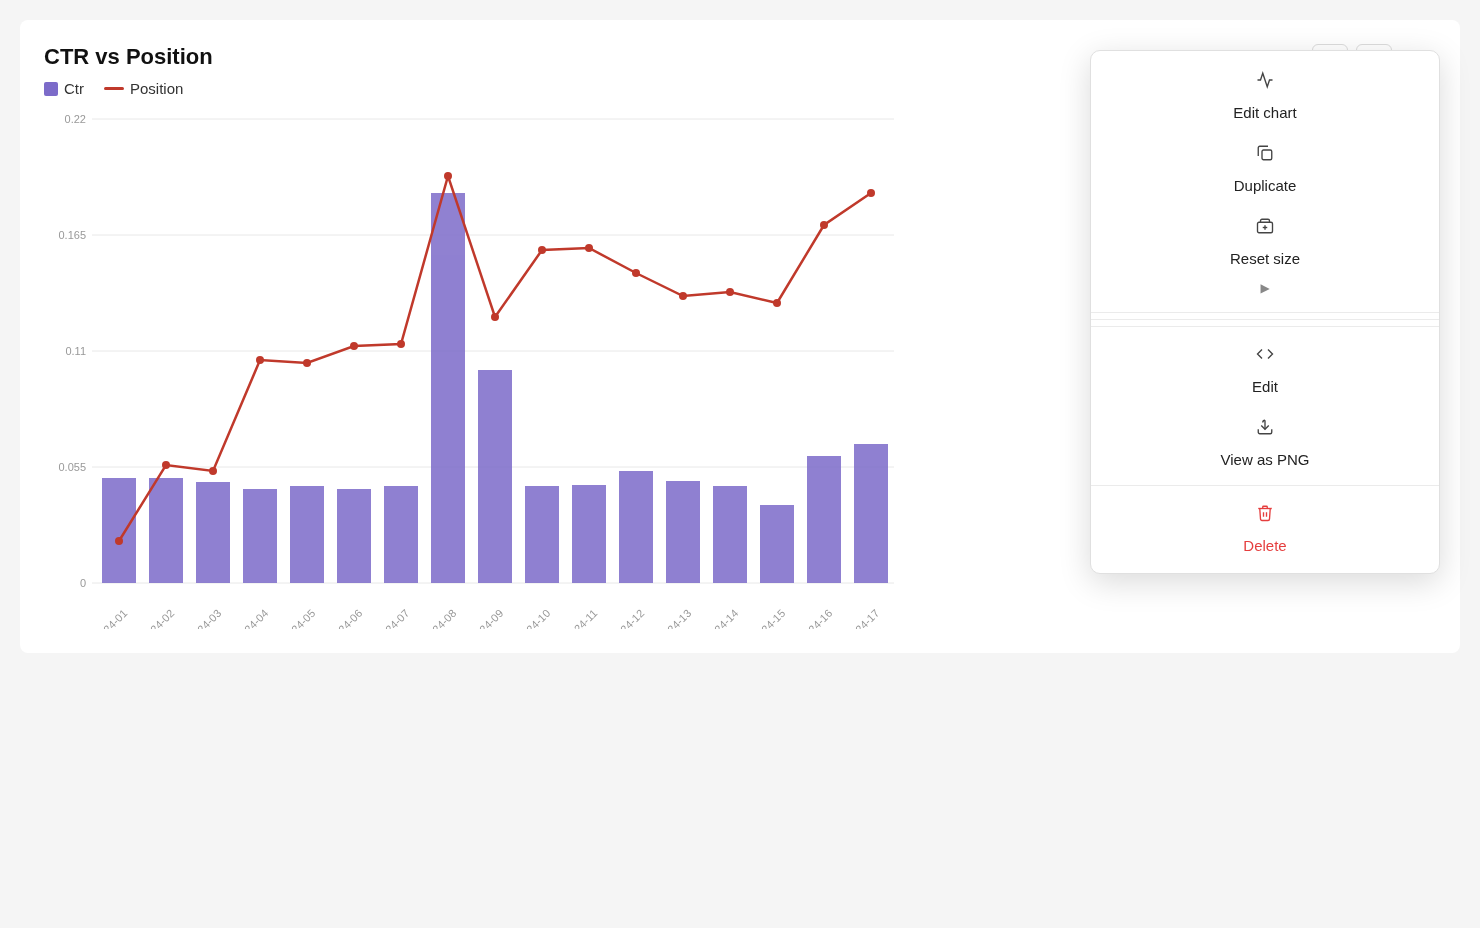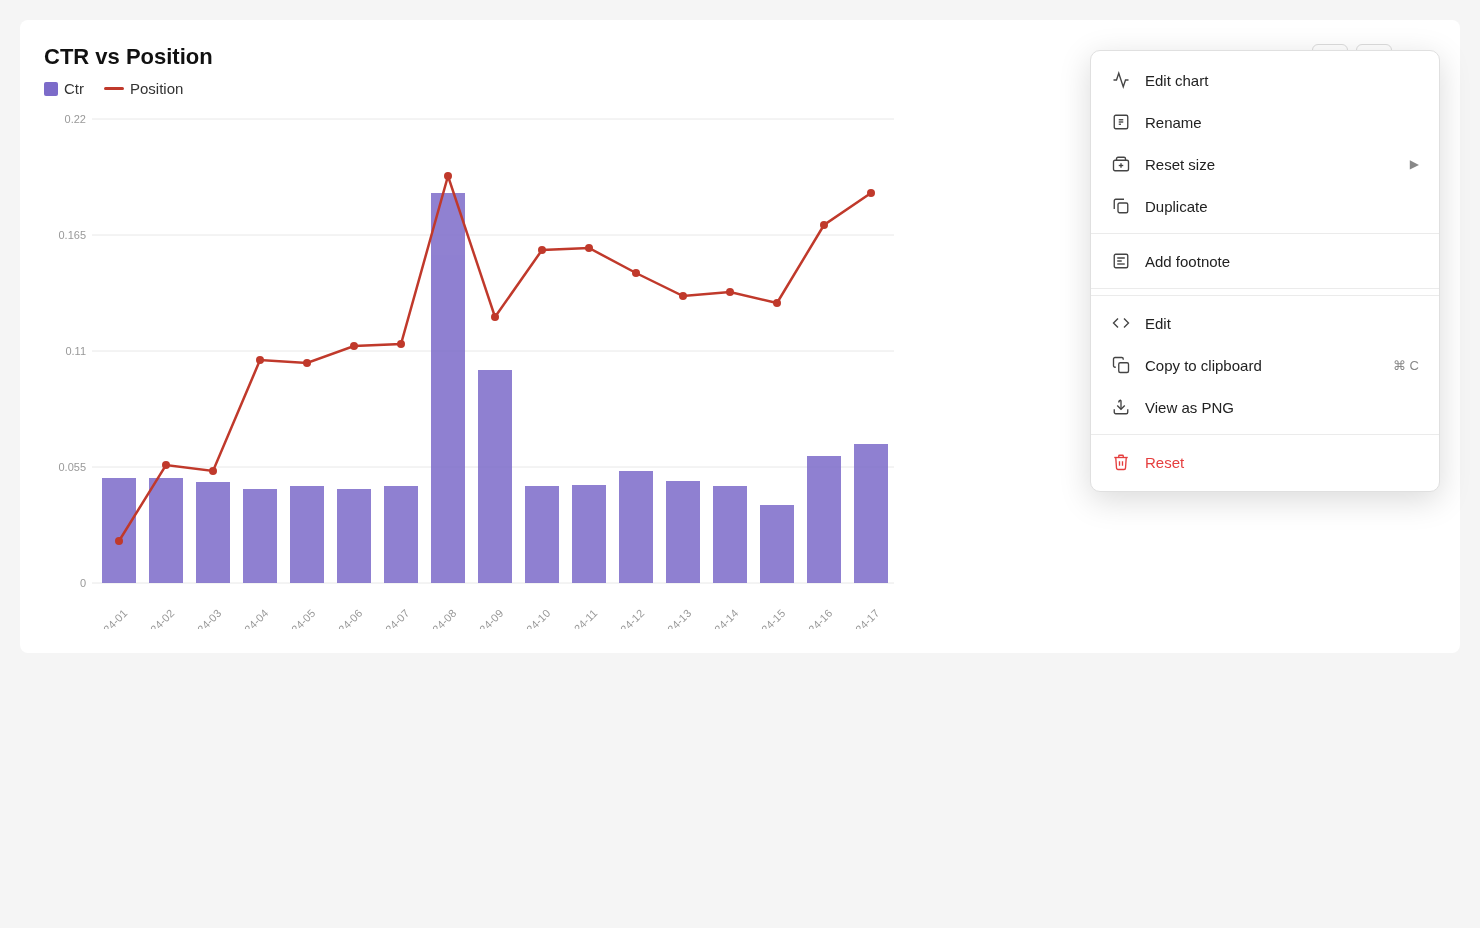--- a/index.html
+++ b/index.html
@@ -96,20 +96,21 @@
     }
     .menu-item {
       display: flex;
       align-items: center;
       gap: 14px;
       padding: 11px 20px;
       cursor: pointer;
       font-size: 15px;
       color: #222;
       position: relative;
+      flex-direction: column;
     }
     .menu-item .icon {
       width: 20px;
       height: 20px;
       display: flex;
       align-items: center;
       justify-content: center;
       color: #444;
       flex-shrink: 0;
     }
@@ -294,94 +295,63 @@
 
     <div class="menu-item">
       <span class="icon">
         <svg width="18" height="18" viewBox="0 0 24 24" fill="none" stroke="currentColor" stroke-width="1.8">
           <polyline points="22 12 18 12 15 21 9 3 6 12 2 12"></polyline>
         </svg>
       </span>
       <span class="label">Edit chart</span>
     </div>
 
-    <div class="menu-item">
-      <span class="icon">
-        <svg width="18" height="18" viewBox="0 0 24 24" fill="none" stroke="currentColor" stroke-width="1.8">
-          <rect x="3" y="3" width="18" height="18" rx="2"></rect>
-          <line x1="9" y1="9" x2="15" y2="9"></line>
-          <line x1="9" y1="12" x2="15" y2="12"></line>
-          <line x1="9" y1="15" x2="12" y2="15"></line>
-        </svg>
-      </span>
-      <span class="label">Rename</span>
+
+    <div class="menu-item">
+      <span class="icon">
+        <svg width="18" height="18" viewBox="0 0 24 24" fill="none" stroke="currentColor" stroke-width="1.8">
+          <rect x="8" y="8" width="13" height="13" rx="2"></rect>
+          <path d="M3 16V5a2 2 0 0 1 2-2h11"></path>
+        </svg>
+      </span>
+      <span class="label">Duplicate</span>
     </div>
 
     <div class="menu-item">
       <span class="icon">
         <svg width="18" height="18" viewBox="0 0 24 24" fill="none" stroke="currentColor" stroke-width="1.8">
           <rect x="2" y="7" width="20" height="14" rx="2"></rect>
           <path d="M6 7V5a2 2 0 0 1 2-2h8a2 2 0 0 1 2 2v2"></path>
           <line x1="12" y1="11" x2="12" y2="17"></line>
           <line x1="9" y1="14" x2="15" y2="14"></line>
         </svg>
       </span>
       <span class="label">Reset size</span>
       <span class="chevron">▶</span>
     </div>
 
-    <div class="menu-item">
-      <span class="icon">
-        <svg width="18" height="18" viewBox="0 0 24 24" fill="none" stroke="currentColor" stroke-width="1.8">
-          <rect x="8" y="8" width="13" height="13" rx="2"></rect>
-          <path d="M3 16V5a2 2 0 0 1 2-2h11"></path>
-        </svg>
-      </span>
-      <span class="label">Duplicate</span>
-    </div>
-
     <div class="menu-divider"></div>
 
 
-    <div class="menu-item">
-      <span class="icon">
-        <svg width="18" height="18" viewBox="0 0 24 24" fill="none" stroke="currentColor" stroke-width="1.8">
-          <rect x="3" y="3" width="18" height="18" rx="2"></rect>
-          <line x1="7" y1="16" x2="17" y2="16"></line>
-          <path d="M7 8h10M7 12h6"></path>
-        </svg>
-      </span>
-      <span class="label">Add footnote</span>
-    </div>
 
     <div class="menu-divider"></div>
 
 
     <div class="menu-divider"></div>
 
     <div class="menu-item">
       <span class="icon">
         <svg width="18" height="18" viewBox="0 0 24 24" fill="none" stroke="currentColor" stroke-width="1.8">
           <polyline points="16 18 22 12 16 6"></polyline>
           <polyline points="8 6 2 12 8 18"></polyline>
         </svg>
       </span>
       <span class="label">Edit</span>
     </div>
 
-    <div class="menu-item">
-      <span class="icon">
-        <svg width="18" height="18" viewBox="0 0 24 24" fill="none" stroke="currentColor" stroke-width="1.8">
-          <rect x="9" y="9" width="13" height="13" rx="2"></rect>
-          <path d="M5 15H4a2 2 0 0 1-2-2V4a2 2 0 0 1 2-2h9a2 2 0 0 1 2 2v1"></path>
-        </svg>
-      </span>
-      <span class="label">Copy to clipboard</span>
-      <span class="shortcut">⌘ C</span>
-    </div>
 
     <div class="menu-item">
       <span class="icon">
         <svg width="18" height="18" viewBox="0 0 24 24" fill="none" stroke="currentColor" stroke-width="1.8">
           <path d="M21 15v4a2 2 0 0 1-2 2H5a2 2 0 0 1-2-2v-4"></path>
           <polyline points="7 10 12 15 17 10"></polyline>
           <line x1="12" y1="15" x2="12" y2="3"></line>
           <path d="M12 3a3 3 0 0 0-3 3"></path>
         </svg>
       </span>
@@ -392,16 +362,16 @@
 
     <div class="menu-item delete-item">
       <span class="icon">
         <svg width="18" height="18" viewBox="0 0 24 24" fill="none" stroke="#e53e3e" stroke-width="1.8">
           <polyline points="3 6 5 6 21 6"></polyline>
           <path d="M19 6l-1 14a2 2 0 0 1-2 2H8a2 2 0 0 1-2-2L5 6"></path>
           <path d="M10 11v6M14 11v6"></path>
           <path d="M9 6V4a1 1 0 0 1 1-1h4a1 1 0 0 1 1 1v2"></path>
         </svg>
       </span>
-      <span class="label">Reset</span>
+      <span class="label">Delete</span>
     </div>
   </div>
 </div>
 
 </body></html>

